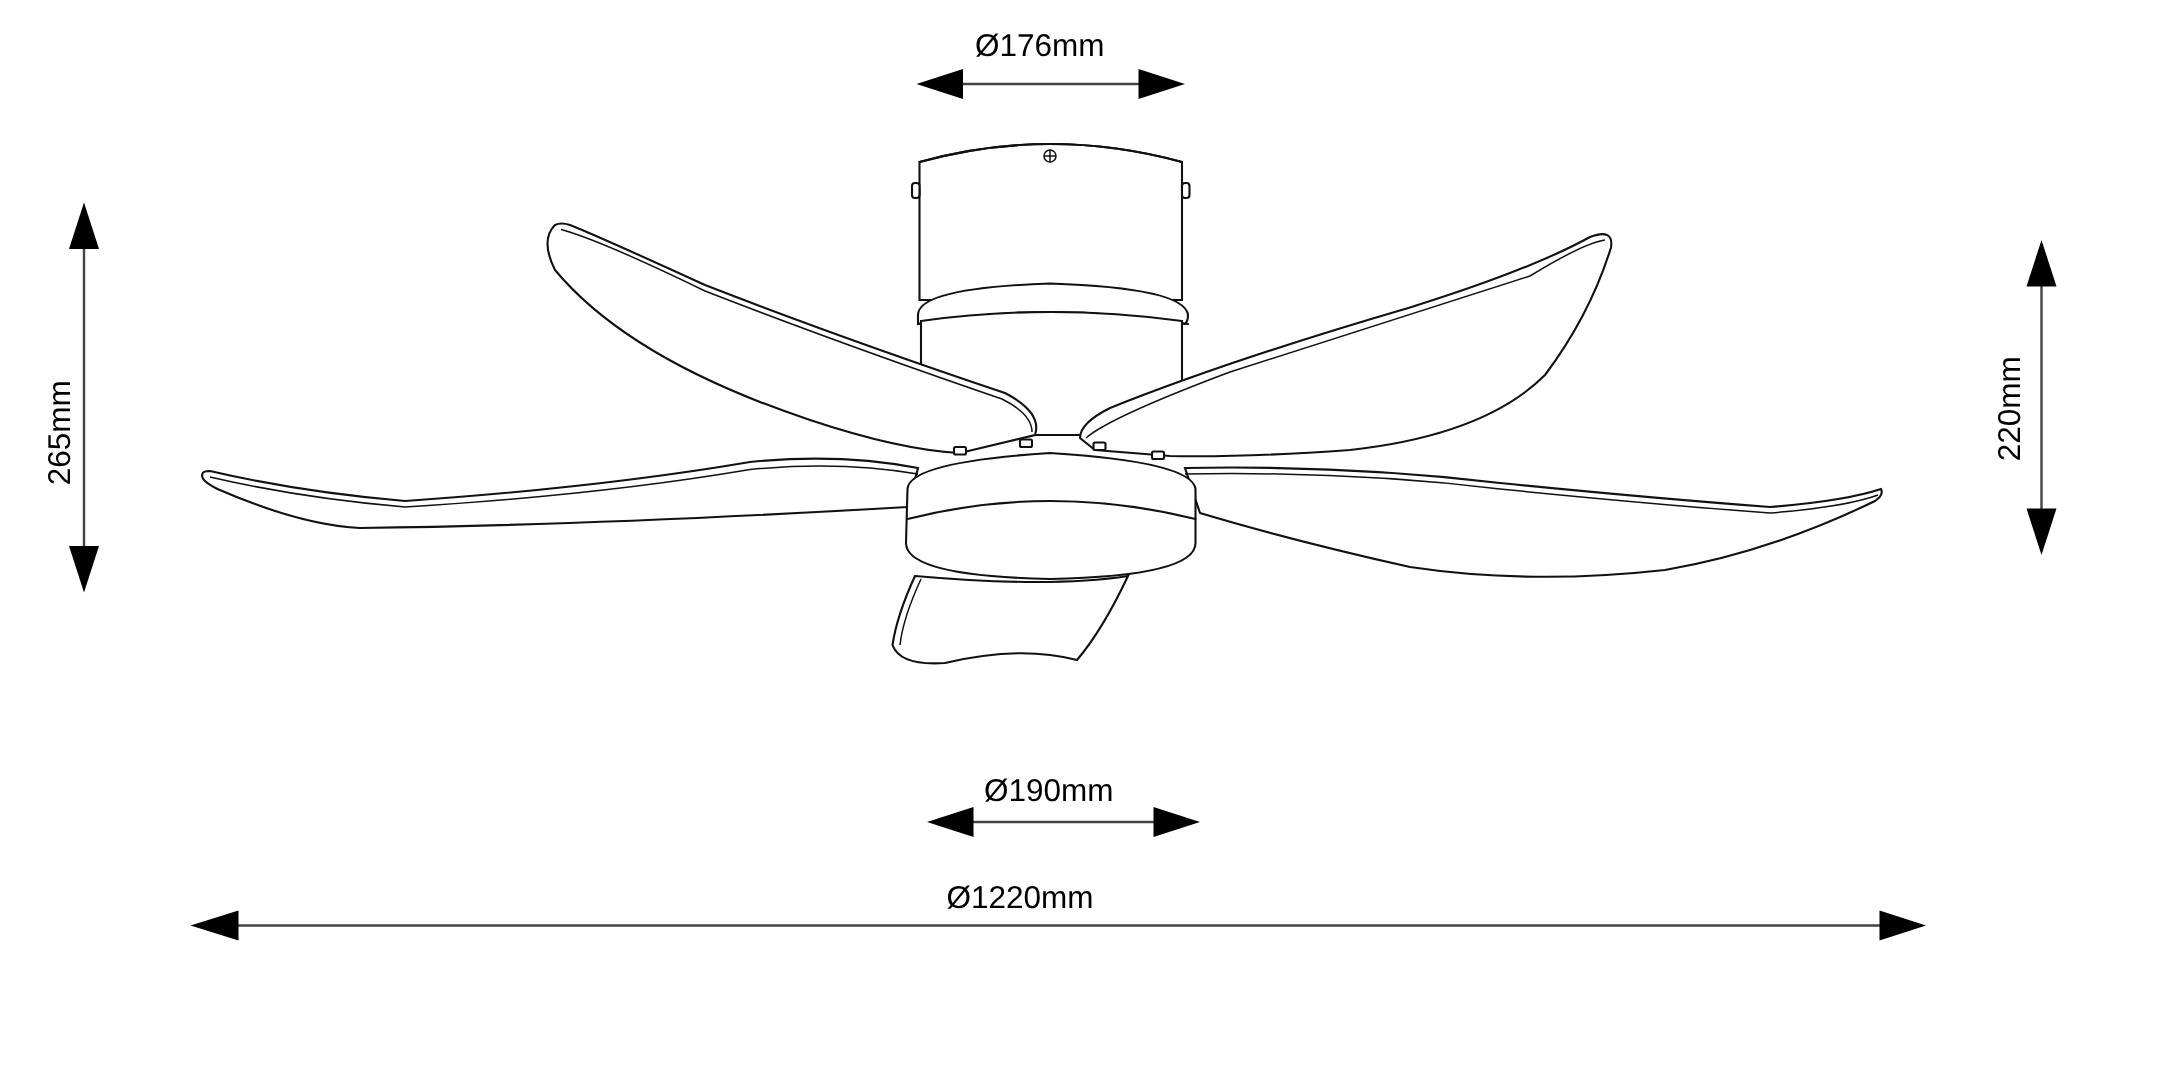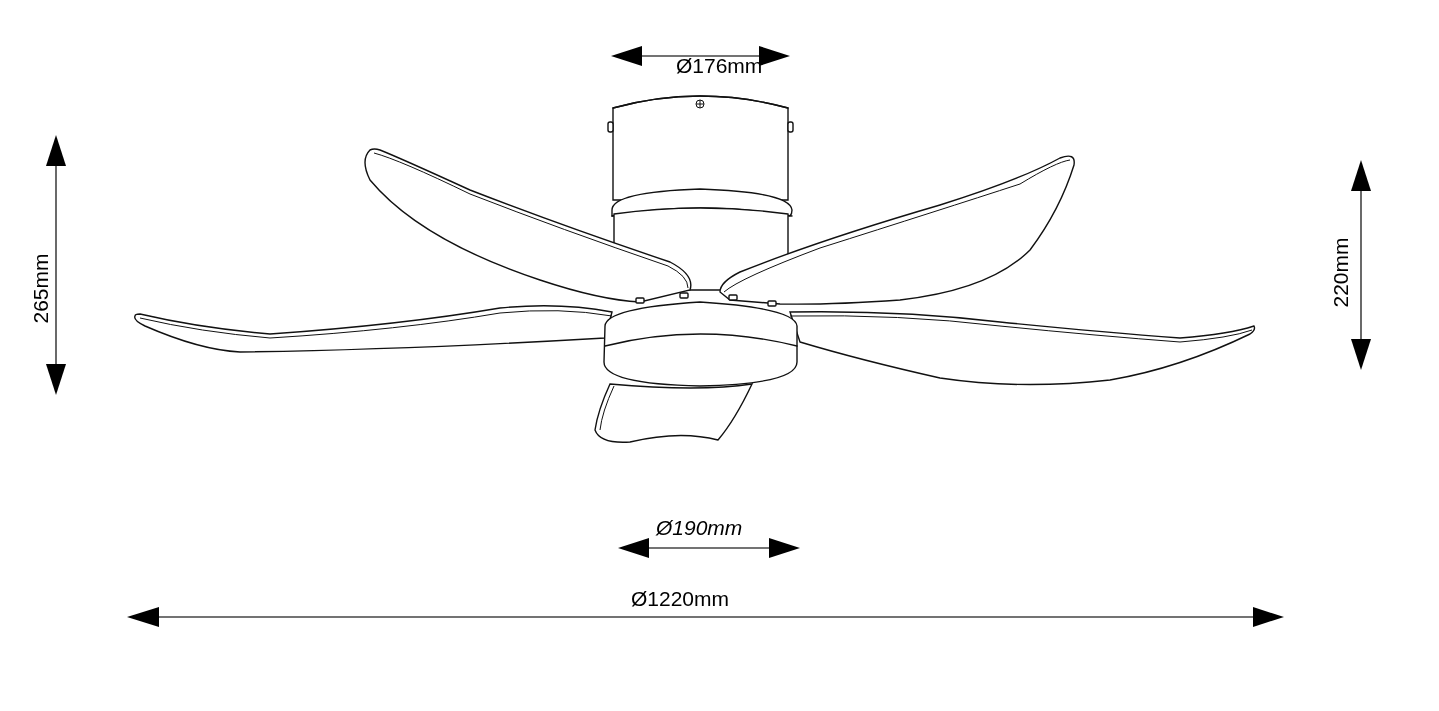--- a/index.html
+++ b/index.html
@@ -89,17 +89,17 @@
     <rect class="fillw" x="729" y="295" width="8" height="5" rx="1"></rect>
     <rect class="fillw" x="768" y="301" width="8" height="5" rx="1"></rect>
   </g>
 
   <g>
     <path class="fillw" d="M610,384 Q598,410 595,430 Q600,444 630,442 Q680,430 718,440 Q735,420 752,384 Q700,392 610,384 Z"></path>
     <path class="ln-thin" d="M614,386 Q602,412 600,430"></path>
   </g>
 </svg>
 
-<div class="lbl" style="left:676px; top:20px;margin-top:35px;">Ø176mm</div>
-<div class="lbl" style="left:656px; top:517px;font-style:italic;">Ø190mm</div>
+<div class="lbl" style="left:650px; top:20px;">Ø176mm</div>
+<div class="lbl" style="left:656px; top:517px;">Ø190mm</div>
 <div class="lbl" style="left:631px; top:588px;">Ø1220mm</div>
 <div class="lbl lbl-v" style="left:2px; top:278px; width:76px; text-align:center;">265mm</div>
 <div class="lbl lbl-v" style="left:1302px; top:262px; width:76px; text-align:center;">220mm</div>
 
 </body></html>

